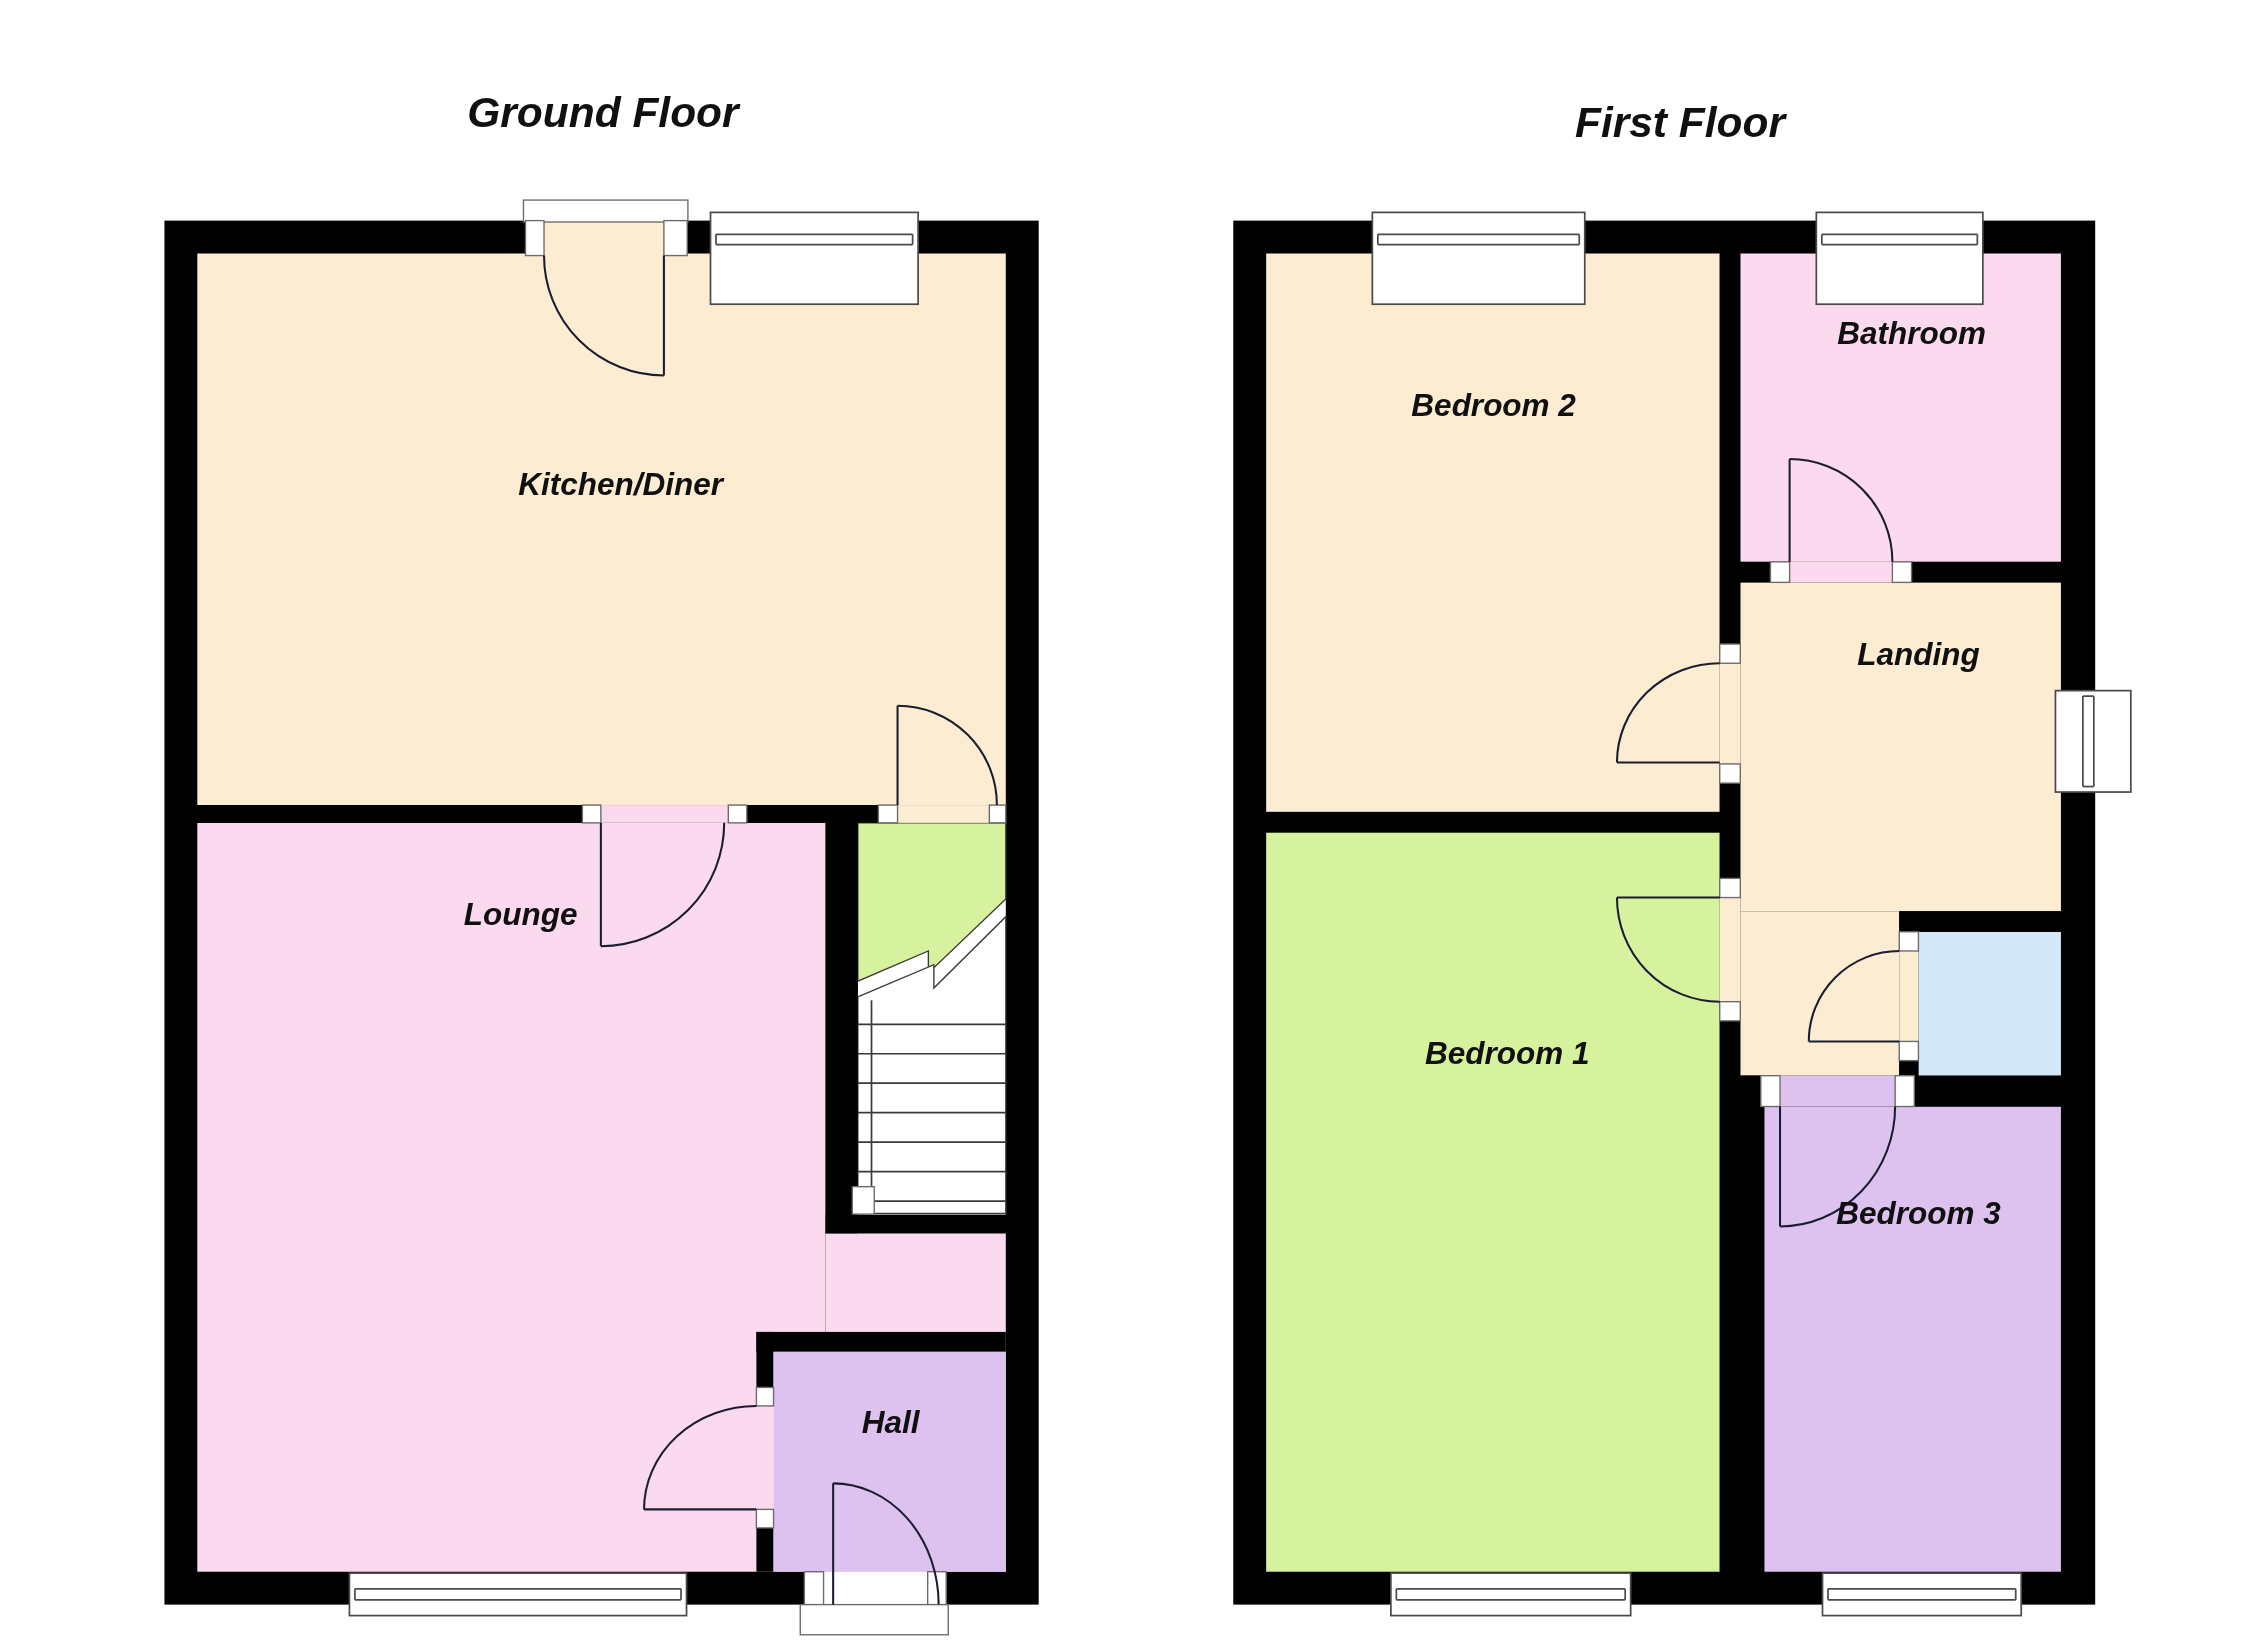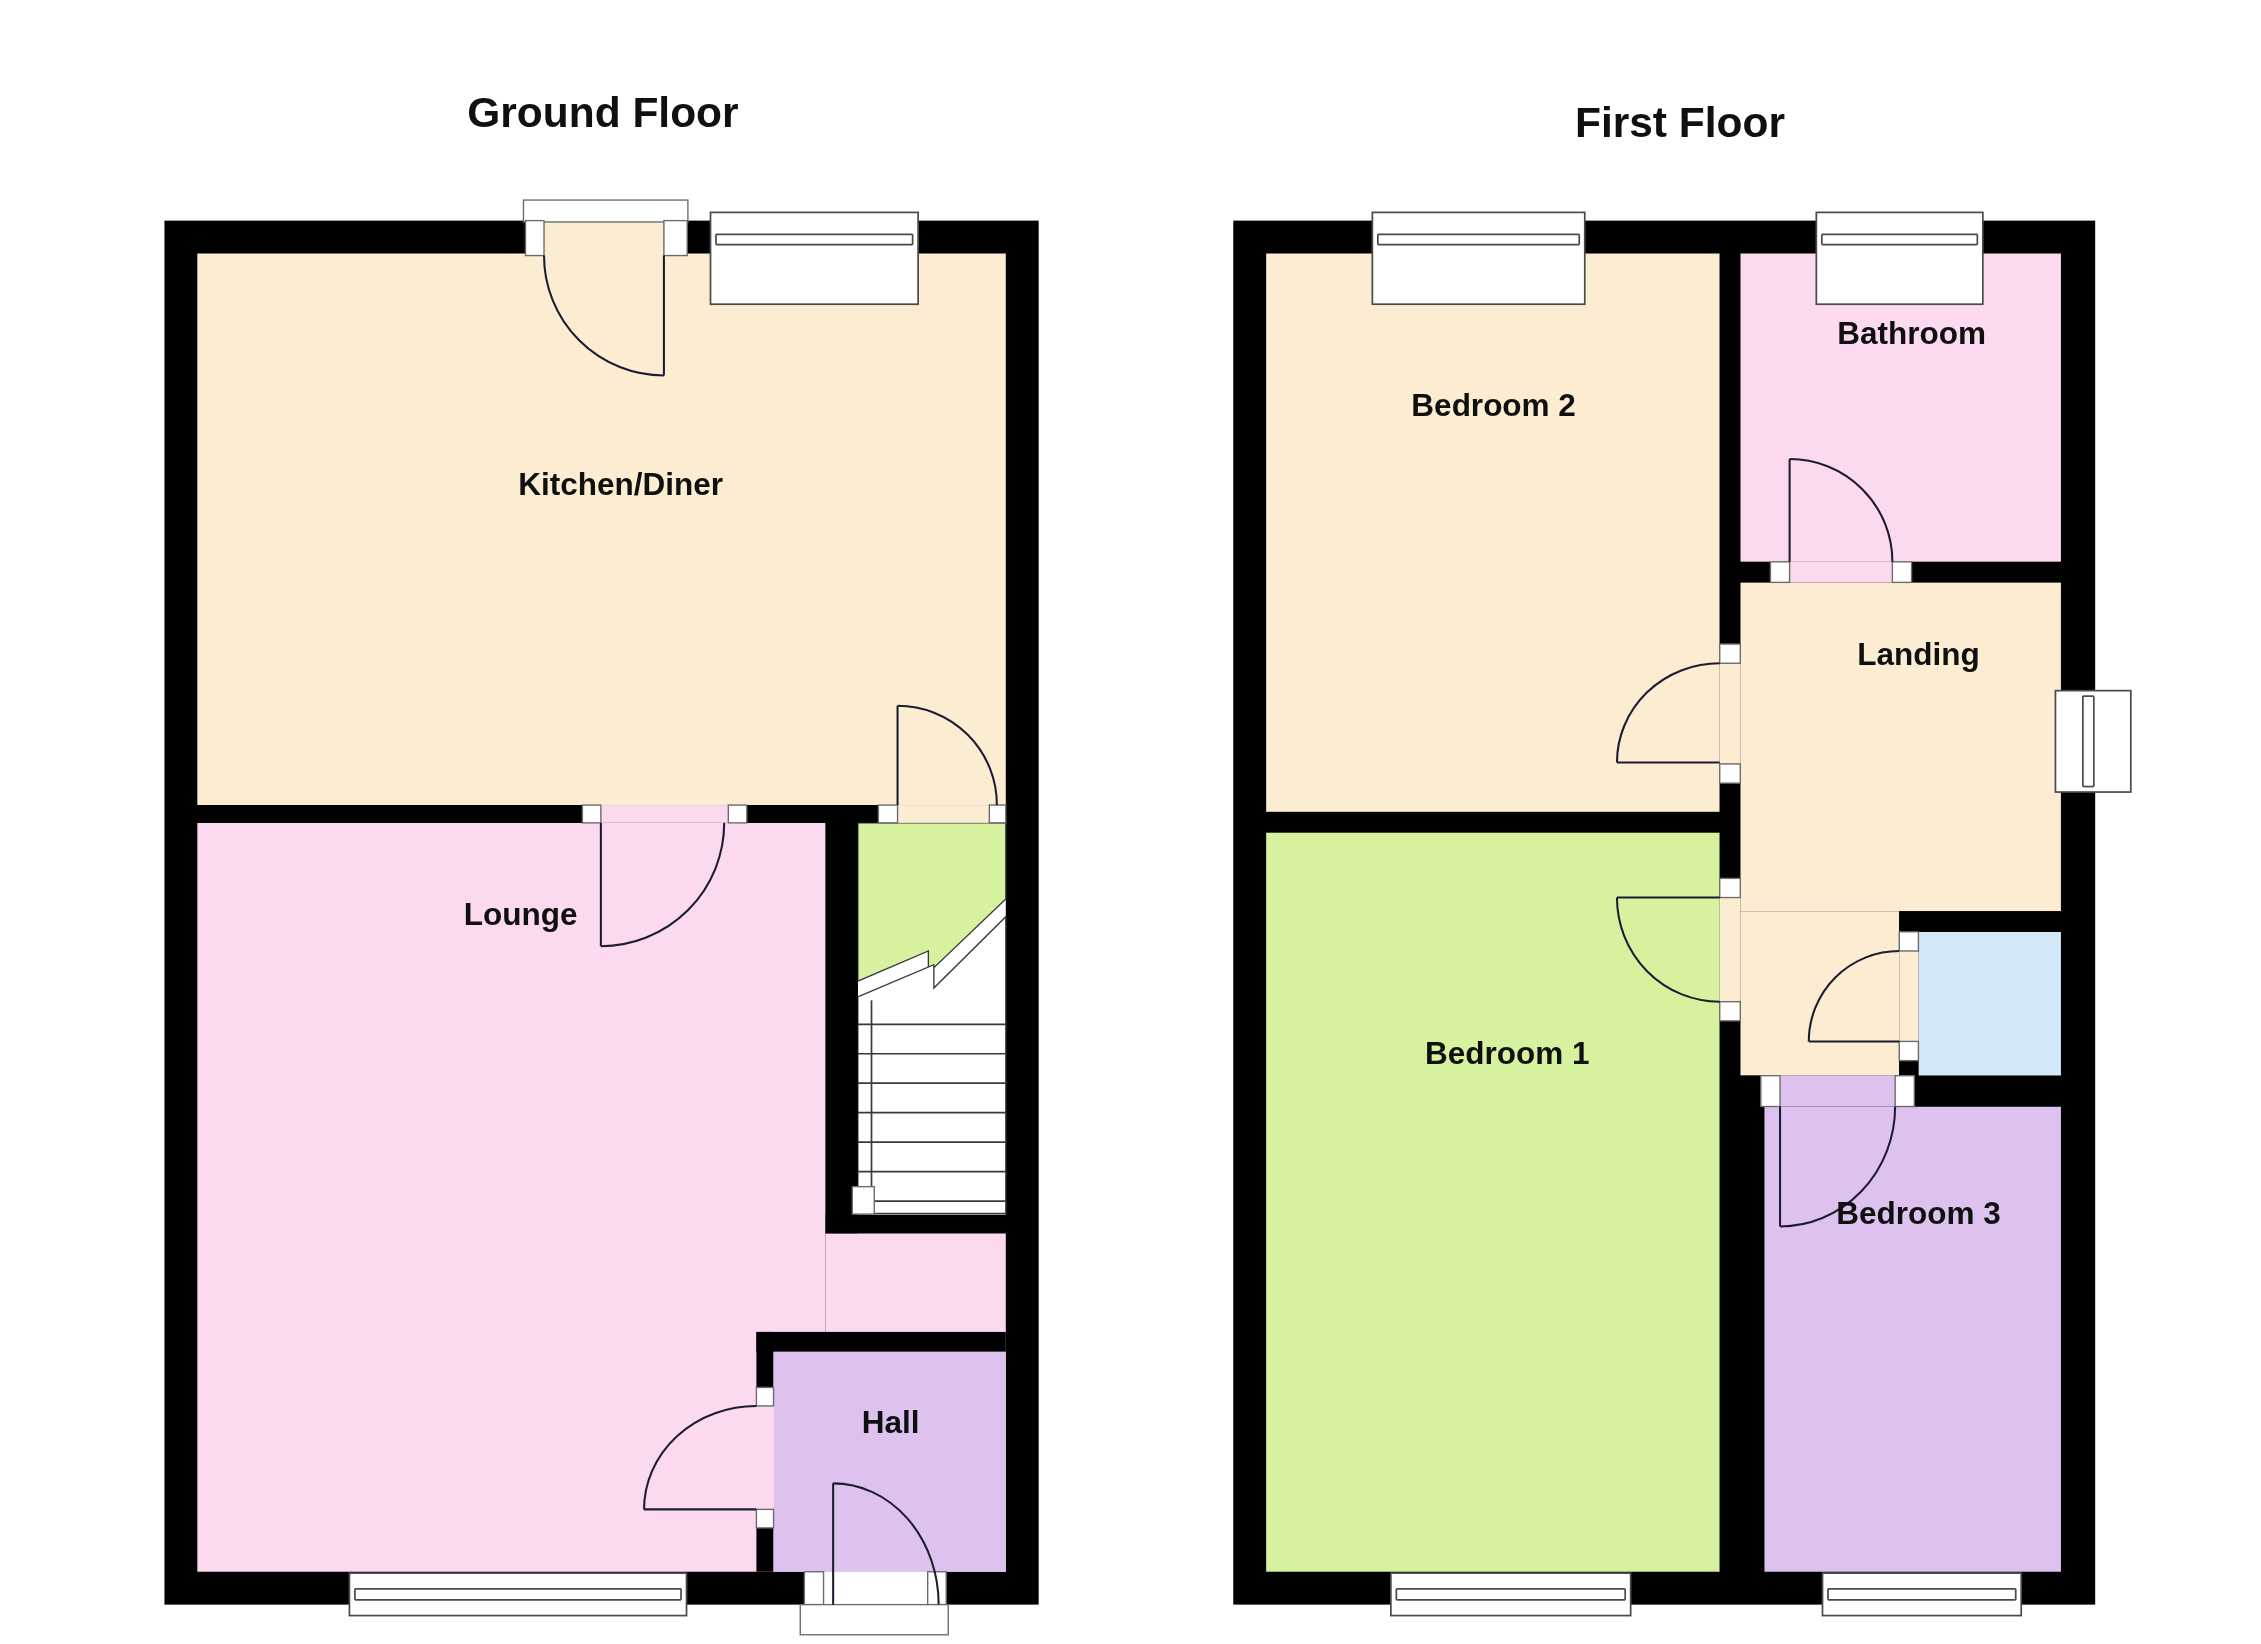--- a/index.html
+++ b/index.html
@@ -1,17 +1,17 @@
 <!DOCTYPE html>
 <html style="font-size:11px"><head>
 <meta charset="utf-8">
 <style>
   html,body{margin:0;padding:0;background:#ffffff;}
   body{font-family:"Liberation Sans", sans-serif;}
-  .plan-wrap{width:100%;}
+  .plan-wrap{width:100%;font-style:italic;}
   svg{display:block;width:100%;height:auto;background:#fff;}
   .wall{fill:#000000;}
   .doorline{stroke:#1c1c30;stroke-width:3;fill:none;}
   .jamb{fill:#ffffff;stroke:#6b6b6b;stroke-width:2;}
   .winbox{fill:#ffffff;stroke:#4a4a4a;stroke-width:2.5;}
   .winline{stroke:#4a4a4a;stroke-width:2.5;fill:none;}
   .frame{fill:#ffffff;stroke:#6b6b6b;stroke-width:2;}
   .stairpoly{stroke:#3a3a3a;stroke-width:2;}
   .tread{stroke:#3a3a3a;stroke-width:2.5;}
   .title{font-size:62px;font-weight:bold;fill:#101010;text-anchor:middle;}

